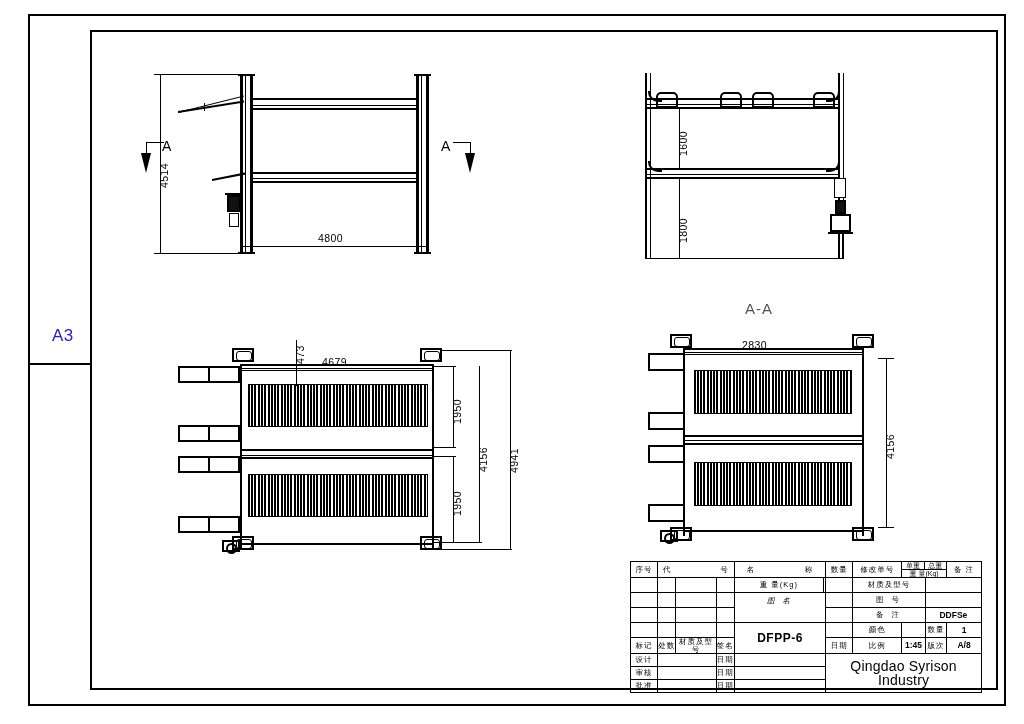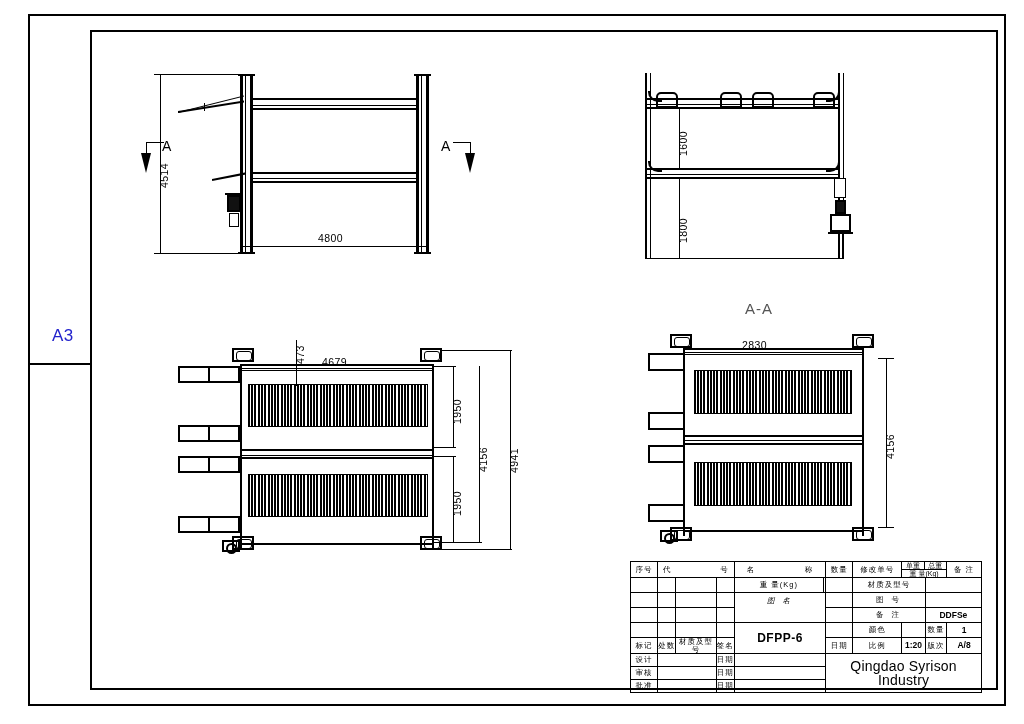--- a/index.html
+++ b/index.html
@@ -327,21 +327,21 @@
         <td class="bold">1</td>
       </tr>
 
       <tr style="height:14px;">
         <td class="cn">标记</td>
         <td class="cn">处数</td>
         <td class="cn">材质及型号</td>
         <td class="cn">签名</td>
         <td class="cn">日期</td>
         <td class="cn">比例</td>
-        <td class="bold">1:20</td>
+        <td class="bold">1:45</td>
         <td class="cn">版次</td>
         <td class="bold">A/8</td>
       </tr>
 
       <tr style="height:13px;">
         <td class="cn">设计</td>
         <td class="empty" colspan="2"></td>
         <td class="cn">日期</td>
         <td class="empty" colspan="2"></td>
         <td class="company" colspan="5" rowspan="3">Qingdao Syrison Industry</td>

